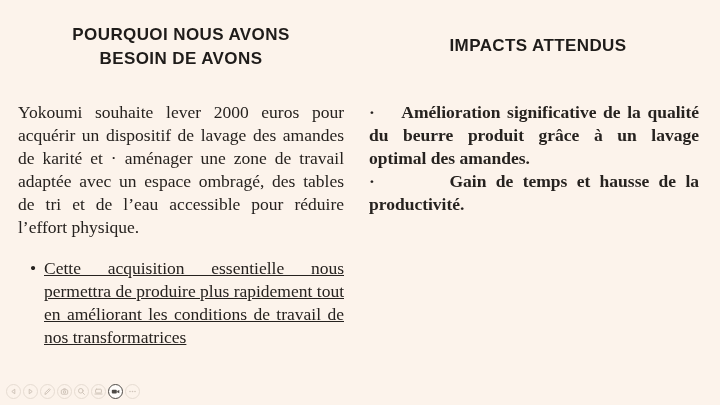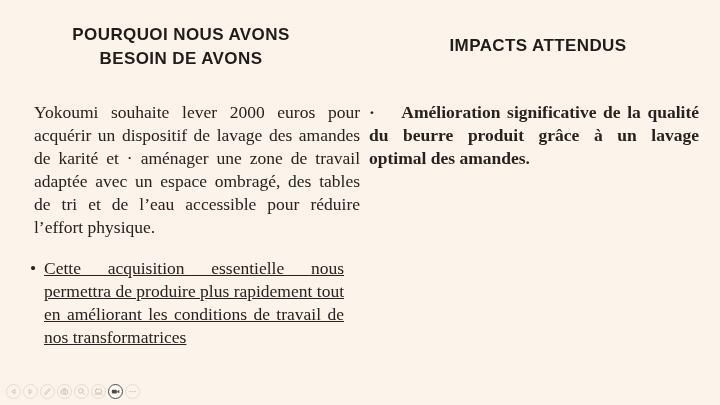--- a/index.html
+++ b/index.html
@@ -29,21 +29,21 @@
   .heading-right { left: 372px; top: 34px;  width: 332px; text-align: center; }
 
   .body-text {
     font-size: 17.5px;
     line-height: 23px;
     text-align: justify;
     color: #26221f;
   }
   .para-left {
     position: absolute;
-    left: 18px; top: 101px; width: 326px; margin-left: 16px;
+    left: 18px; top: 101px; width: 326px;
   }
   .bullet-left {
     position: absolute;
     left: 30px; top: 257px; width: 314px;
     display: flex;
   }
   .bullet-left .marker {
     flex: 0 0 14px;
     text-align: left;
   }
@@ -98,20 +98,21 @@
 
   <div class="body-text para-left">Yokoumi souhaite lever 2000 euros pour acquérir un dispositif de lavage des amandes de karité et · aménager une zone de travail adaptée avec un espace ombragé, des tables de tri et de l’eau accessible pour réduire l’effort physique.</div>
 
   <div class="body-text bullet-left">
     <span class="marker">•</span>
     <span class="bullet-body">Cette acquisition essentielle nous permettra de produire plus rapidement tout en améliorant les conditions de travail de nos transformatrices</span>
   </div>
 
   <div class="body-text right-body">
     <p>·&nbsp;&nbsp;&nbsp;&nbsp;Amélioration significative de la qualité du beurre produit grâce à un lavage optimal des amandes.</p>
+    <p>·&nbsp;&nbsp;&nbsp;&nbsp;&nbsp;&nbsp;&nbsp;&nbsp;Gain de temps et hausse de la productivité.</p>
   </div>
 
   <div class="toolbar">
 
     <button class="tb-btn">
       <span>
         <svg width="9" height="9" viewBox="0 0 9 9" fill="none" stroke="currentColor" stroke-width="1" stroke-linejoin="round">
           <path d="M5.8 2.2 L2.8 4.5 L5.8 6.8 Z"></path>
         </svg>
       </span>

